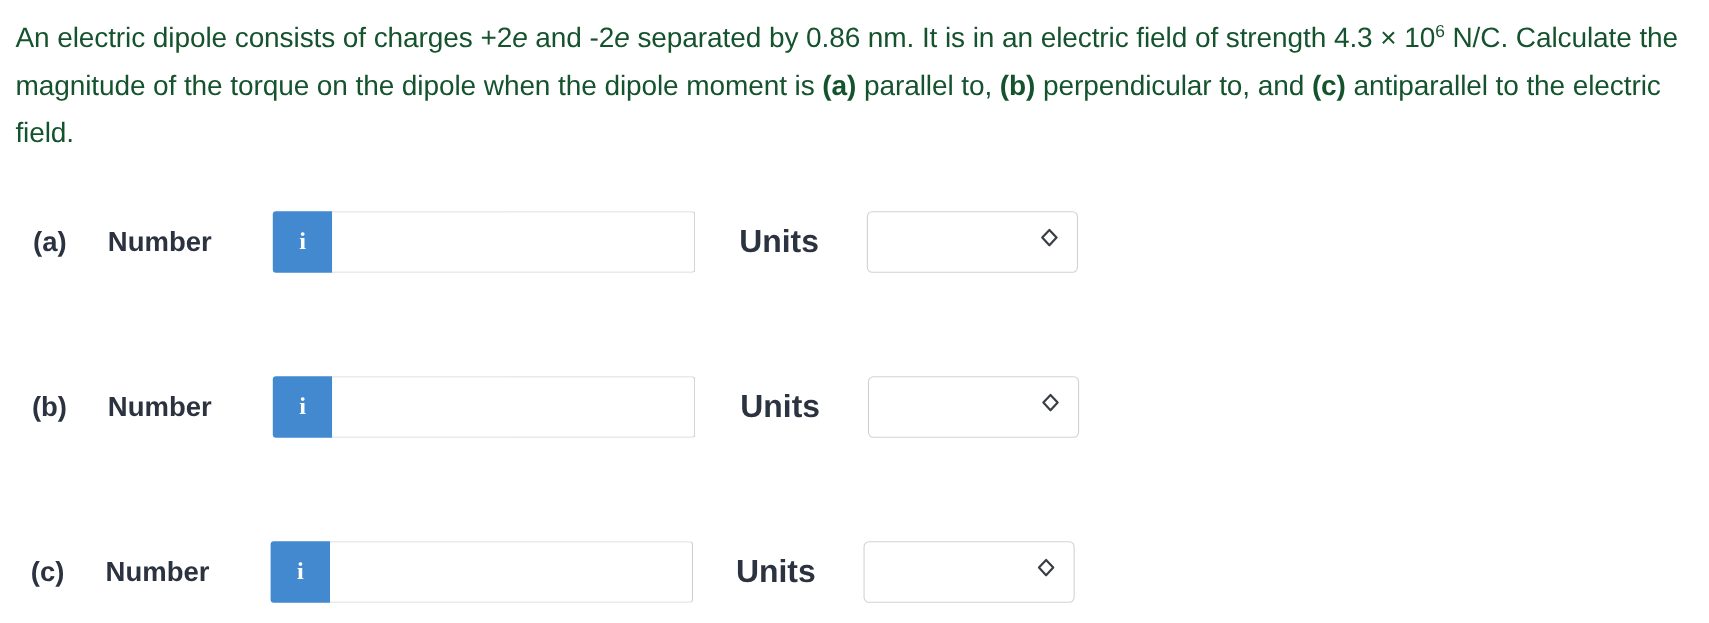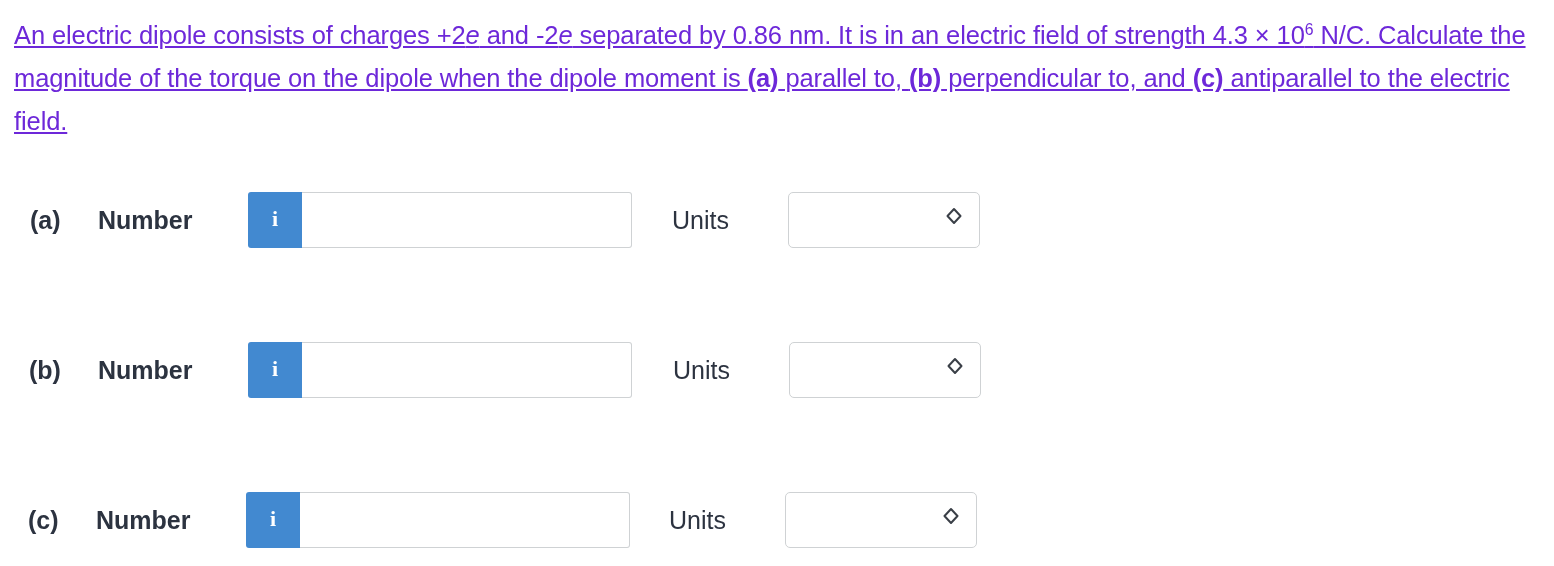--- a/index.html
+++ b/index.html
@@ -18,23 +18,22 @@
 
   
   .question {
     position: absolute;
     left: 14px;
     top: 14px;
     width: 1540px;
     font-size: 25.5px;
     line-height: 43px;
     letter-spacing: -0.1px;
-    color: #6d28d9;
+    color: #14532d;
     font-weight: 400;
-    text-decoration: underline;
   }
   .question .it { font-style: italic; }
   .question .bd { font-weight: 700; }
   .question sup {
     font-size: 0.62em;
     vertical-align: super;
     line-height: 0;
   }
 
   
@@ -104,22 +103,22 @@
     font-family: "Liberation Sans", sans-serif;
     font-size: 22px;
     color: #2c3340;
     padding: 0 10px;
     outline: none;
     box-sizing: border-box;
   }
 
   
   .units-label {
-    font-size: 25px;
-    font-weight: 400;
+    font-size: 29px;
+    font-weight: 700;
     color: #2c3340;
     margin-left: 40px;
     width: 110px;
   }
   .units-select-wrap {
     position: relative;
     width: 192px;
     height: 56px;
     margin-left: 6px;
   }

